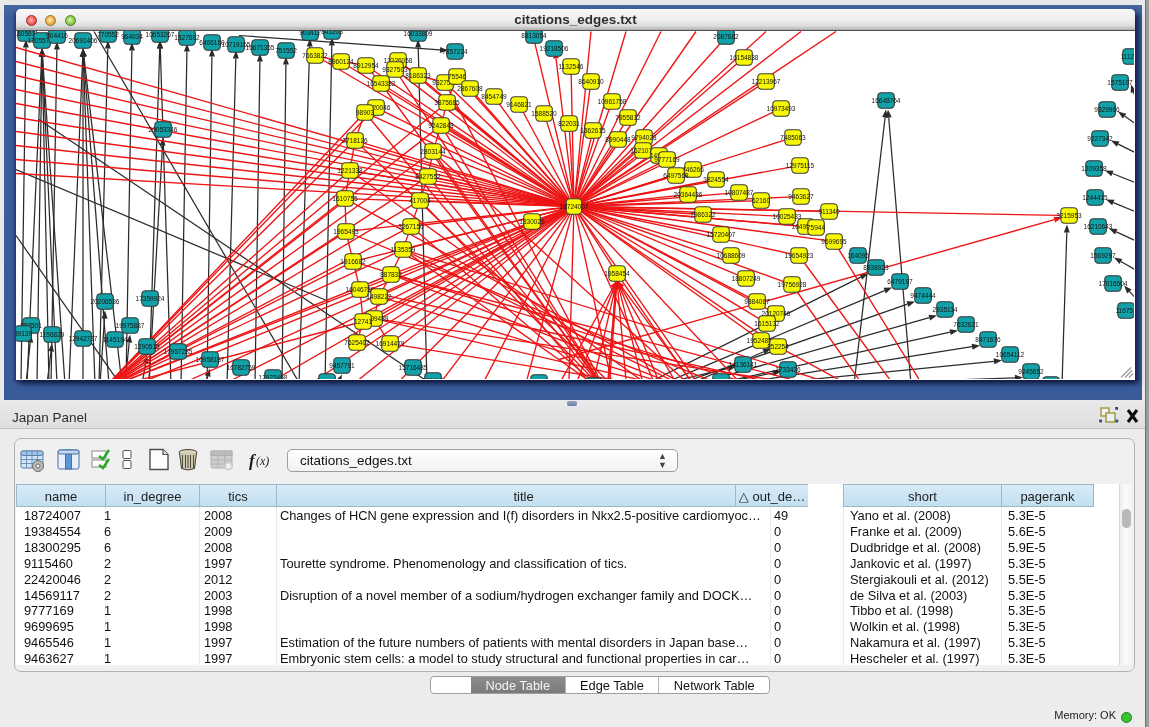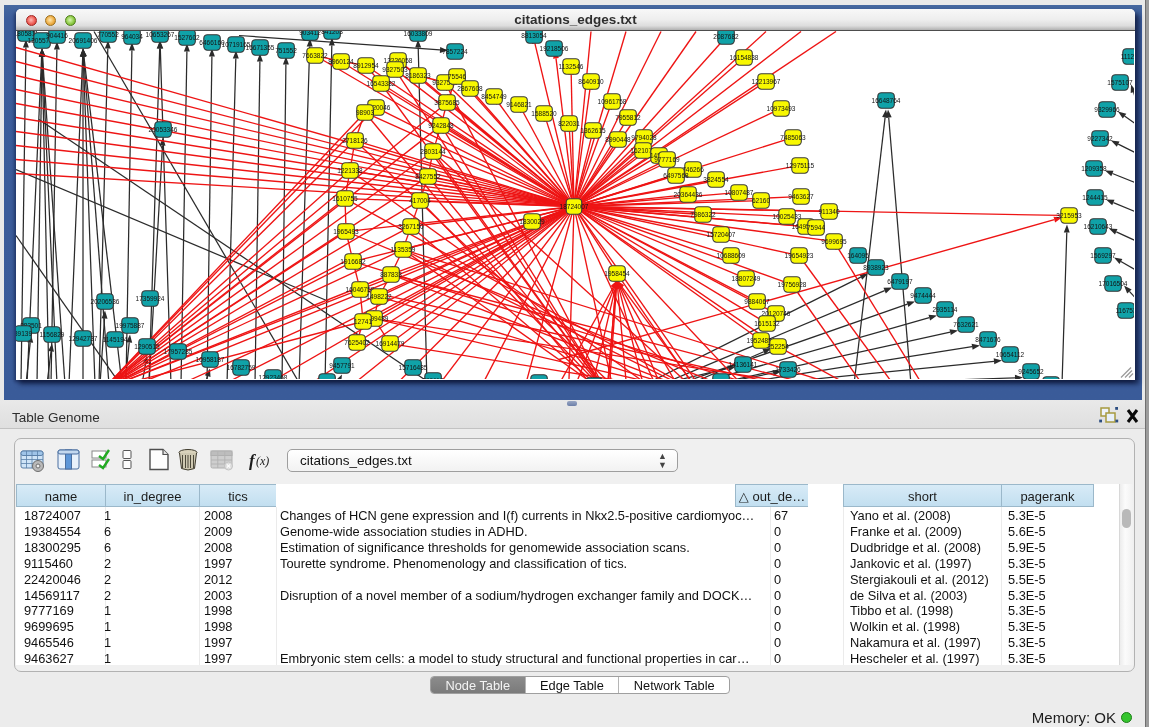--- a/index.html
+++ b/index.html
@@ -19,23 +19,23 @@
 #combo .arr { position:absolute; right:10px; top:2px; font-size:9px; line-height:9px; color:#444; }
 #tablewrap { position:absolute; left:16px; top:484px; width:1117px; height:181px; background:#fff; }
 .th { position:absolute; top:484px; height:23px; background:linear-gradient(180deg,#d8ebf7,#c2dff0); border:1px solid #9bb8ca; border-right:none; font-size:13px; color:#1c1c1c; text-align:center; padding-top:4px; }
 .trow { position:absolute; left:0; top:0; width:1149px; height:16px; font-size:12.8px; color:#111; }
 .trow span { position:absolute; white-space:nowrap; }
 .colsep { position:absolute; top:507px; width:1px; height:158px; background:#ebebeb; }
 #vscroll { position:absolute; left:1119px; top:484px; width:14px; height:181px; background:linear-gradient(90deg,#ececec,#fbfbfb 40%,#f1f1f1); border-left:1px solid #d8d8d8; }
 #vthumb { position:absolute; left:1121.5px; top:509px; width:9px; height:19px; background:#b9b9b9; border-radius:5px; }
 #tabs { position:absolute; left:430px; top:675.5px; height:18px; border:1px solid #9f9f9f; border-radius:4px; overflow:hidden; background:#fff; }
 #tabs .seg { float:left; height:18px; padding:1.5px 14.5px 0 14.5px; font-size:12.8px; color:#111; }
-#tabs .sel { background:linear-gradient(180deg,#8c8c8c,#787878); color:#f4f4f4; }
+#tabs .sel { background:linear-gradient(180deg,#8c8c8c,#787878); color:#f4f4f4;margin-left:40px; }
 #tabs .sep { float:left; width:1px; height:18px; background:#b5b5b5; }
-#memlabel { position:absolute; right:33px; top:709px; font-size:15px; color:#1d1d1d; }
+#memlabel { position:absolute; right:33px; top:709px; font-size:11px; color:#1d1d1d; }
 #memdot { position:absolute; left:1121px; top:712px; width:11px; height:11px; border-radius:50%; background:#35c52e; border:1.5px solid #1c7d18; }
 </style></head>
 <body>
 <div id="desktop">
   <div id="bluewin">
     <div id="childwin">
       <div id="titlebar">
         <div class="tl" style="left:9.5px;background:radial-gradient(circle at 4px 4px,#ffb9b4,#ee5f57 55%,#c8332b);border:0.5px solid #a22622"></div>
         <div class="tl" style="left:29px;background:radial-gradient(circle at 4px 4px,#ffe9b0,#eeae47 55%,#cb8b1f);border:0.5px solid #9c6f1d"></div>
         <div class="tl" style="left:48.5px;background:radial-gradient(circle at 4px 4px,#d8f6b2,#8ecb47 55%,#62a020);border:0.5px solid #4f7d1c"></div>
@@ -1371,21 +1371,21 @@
             <g stroke="#9a9a9a" stroke-width="1.2">
               <line x1="1122" y1="378" x2="1132" y2="368"></line>
               <line x1="1126" y1="378" x2="1133" y2="371"></line>
               <line x1="1130" y1="378" x2="1134" y2="374"></line>
             </g>
           </svg>
         </div>
     </div>
   </div>
   <div id="tphead">
-    <div class="t">Table Genome</div>
+    <div class="t">Japan Panel</div>
     <svg width="42" height="18" viewBox="0 0 42 18" style="position:absolute;left:1099px;top:5px" xmlns="http://www.w3.org/2000/svg">
       <rect x="2" y="3" width="8" height="8" fill="#eef3fa" stroke="#a79a3f" stroke-width="1.5"></rect>
       <rect x="7" y="8" width="9" height="9" fill="#e8f0fa" stroke="#a79a3f" stroke-width="1.5"></rect>
       <rect x="16.2" y="2" width="2.8" height="2.8" fill="#2b4d80"></rect>
         <rect x="0.2" y="14.6" width="2.8" height="2.8" fill="#2b4d80"></rect>
         <rect x="16.4" y="14.6" width="2.8" height="2.8" fill="#2b4d80"></rect>
       <path d="M29 5 L38 17 M38 5 L29 17" stroke="#0a0a0a" stroke-width="3"></path>
     </svg>
     <div style="position:absolute;left:567px;top:1px;width:10px;height:5px;background:linear-gradient(180deg,#9aa7c4,#6b7ea8);border-radius:2px"></div>
   </div>
@@ -1445,52 +1445,51 @@
         <g transform="translate(228,0)" fill="#1a1a1a" font-family="Liberation Serif, serif">
           <text x="2" y="19" font-size="17" font-style="italic" font-weight="bold">f</text>
           <text x="9" y="18" font-size="12" font-style="italic">(x)</text>
         </g>
       </svg>
     <div id="combo">citations_edges.txt<span class="arr">▲<br>▼</span></div>
     <div id="tablewrap"></div>
     <div class="th" style="left:16px;width:89px">name</div>
     <div class="th" style="left:105px;width:94px">in_degree</div>
     <div class="th" style="left:199px;width:77px">tics</div>
+    <div class="th" style="left:276px;width:494px">title</div>
     <div class="th" style="left:735px;width:73px">△ out_de…</div>
     <div class="th" style="left:843px;width:158px">short</div>
     <div class="th" style="left:1001px;width:93px;border-right:1px solid #9bb8ca">pagerank</div>
     <div class="colsep" style="left:105px"></div>
     <div class="colsep" style="left:199px"></div>
     <div class="colsep" style="left:276px"></div>
     <div class="colsep" style="left:770px"></div>
     <div class="colsep" style="left:843px"></div>
     <div class="colsep" style="left:1001px"></div>
     <div class="trow" style="top:508.0px">
         <span style="left:24px">18724007</span>
         <span style="left:104px">1</span>
         <span style="left:204px">2008</span>
-        <span style="left:280px">Changes of HCN gene expression and I(f) currents in Nkx2.5‑positive cardiomyoc…</span>
-        <span style="left:774px">67</span>
+        <span style="left:280px">Changes of HCN gene expression and I(f) disorders in Nkx2.5‑positive cardiomyoc…</span>
+        <span style="left:774px">49</span>
         <span style="left:850px">Yano et al. (2008)</span>
         <span style="left:1008px">5.3E‑5</span>
       </div>
       <div class="trow" style="top:523.9px">
         <span style="left:24px">19384554</span>
         <span style="left:104px">6</span>
         <span style="left:204px">2009</span>
-        <span style="left:280px">Genome‑wide association studies in ADHD.</span>
         <span style="left:774px">0</span>
         <span style="left:850px">Franke et al. (2009)</span>
         <span style="left:1008px">5.6E‑5</span>
       </div>
       <div class="trow" style="top:539.8px">
         <span style="left:24px">18300295</span>
         <span style="left:104px">6</span>
         <span style="left:204px">2008</span>
-        <span style="left:280px">Estimation of significance thresholds for genomewide association scans.</span>
         <span style="left:774px">0</span>
         <span style="left:850px">Dudbridge et al. (2008)</span>
         <span style="left:1008px">5.9E‑5</span>
       </div>
       <div class="trow" style="top:555.7px">
         <span style="left:24px">9115460</span>
         <span style="left:104px">2</span>
         <span style="left:204px">1997</span>
         <span style="left:280px">Tourette syndrome. Phenomenology and classification of tics.</span>
         <span style="left:774px">0</span>
@@ -1527,20 +1526,21 @@
         <span style="left:104px">1</span>
         <span style="left:204px">1998</span>
         <span style="left:774px">0</span>
         <span style="left:850px">Wolkin et al. (1998)</span>
         <span style="left:1008px">5.3E‑5</span>
       </div>
       <div class="trow" style="top:635.2px">
         <span style="left:24px">9465546</span>
         <span style="left:104px">1</span>
         <span style="left:204px">1997</span>
+        <span style="left:280px">Estimation of the future numbers of patients with mental disorders in Japan base…</span>
         <span style="left:774px">0</span>
         <span style="left:850px">Nakamura et al. (1997)</span>
         <span style="left:1008px">5.3E‑5</span>
       </div>
       <div class="trow" style="top:651.1px">
         <span style="left:24px">9463627</span>
         <span style="left:104px">1</span>
         <span style="left:204px">1997</span>
         <span style="left:280px">Embryonic stem cells: a model to study structural and functional properties in car…</span>
         <span style="left:774px">0</span>

